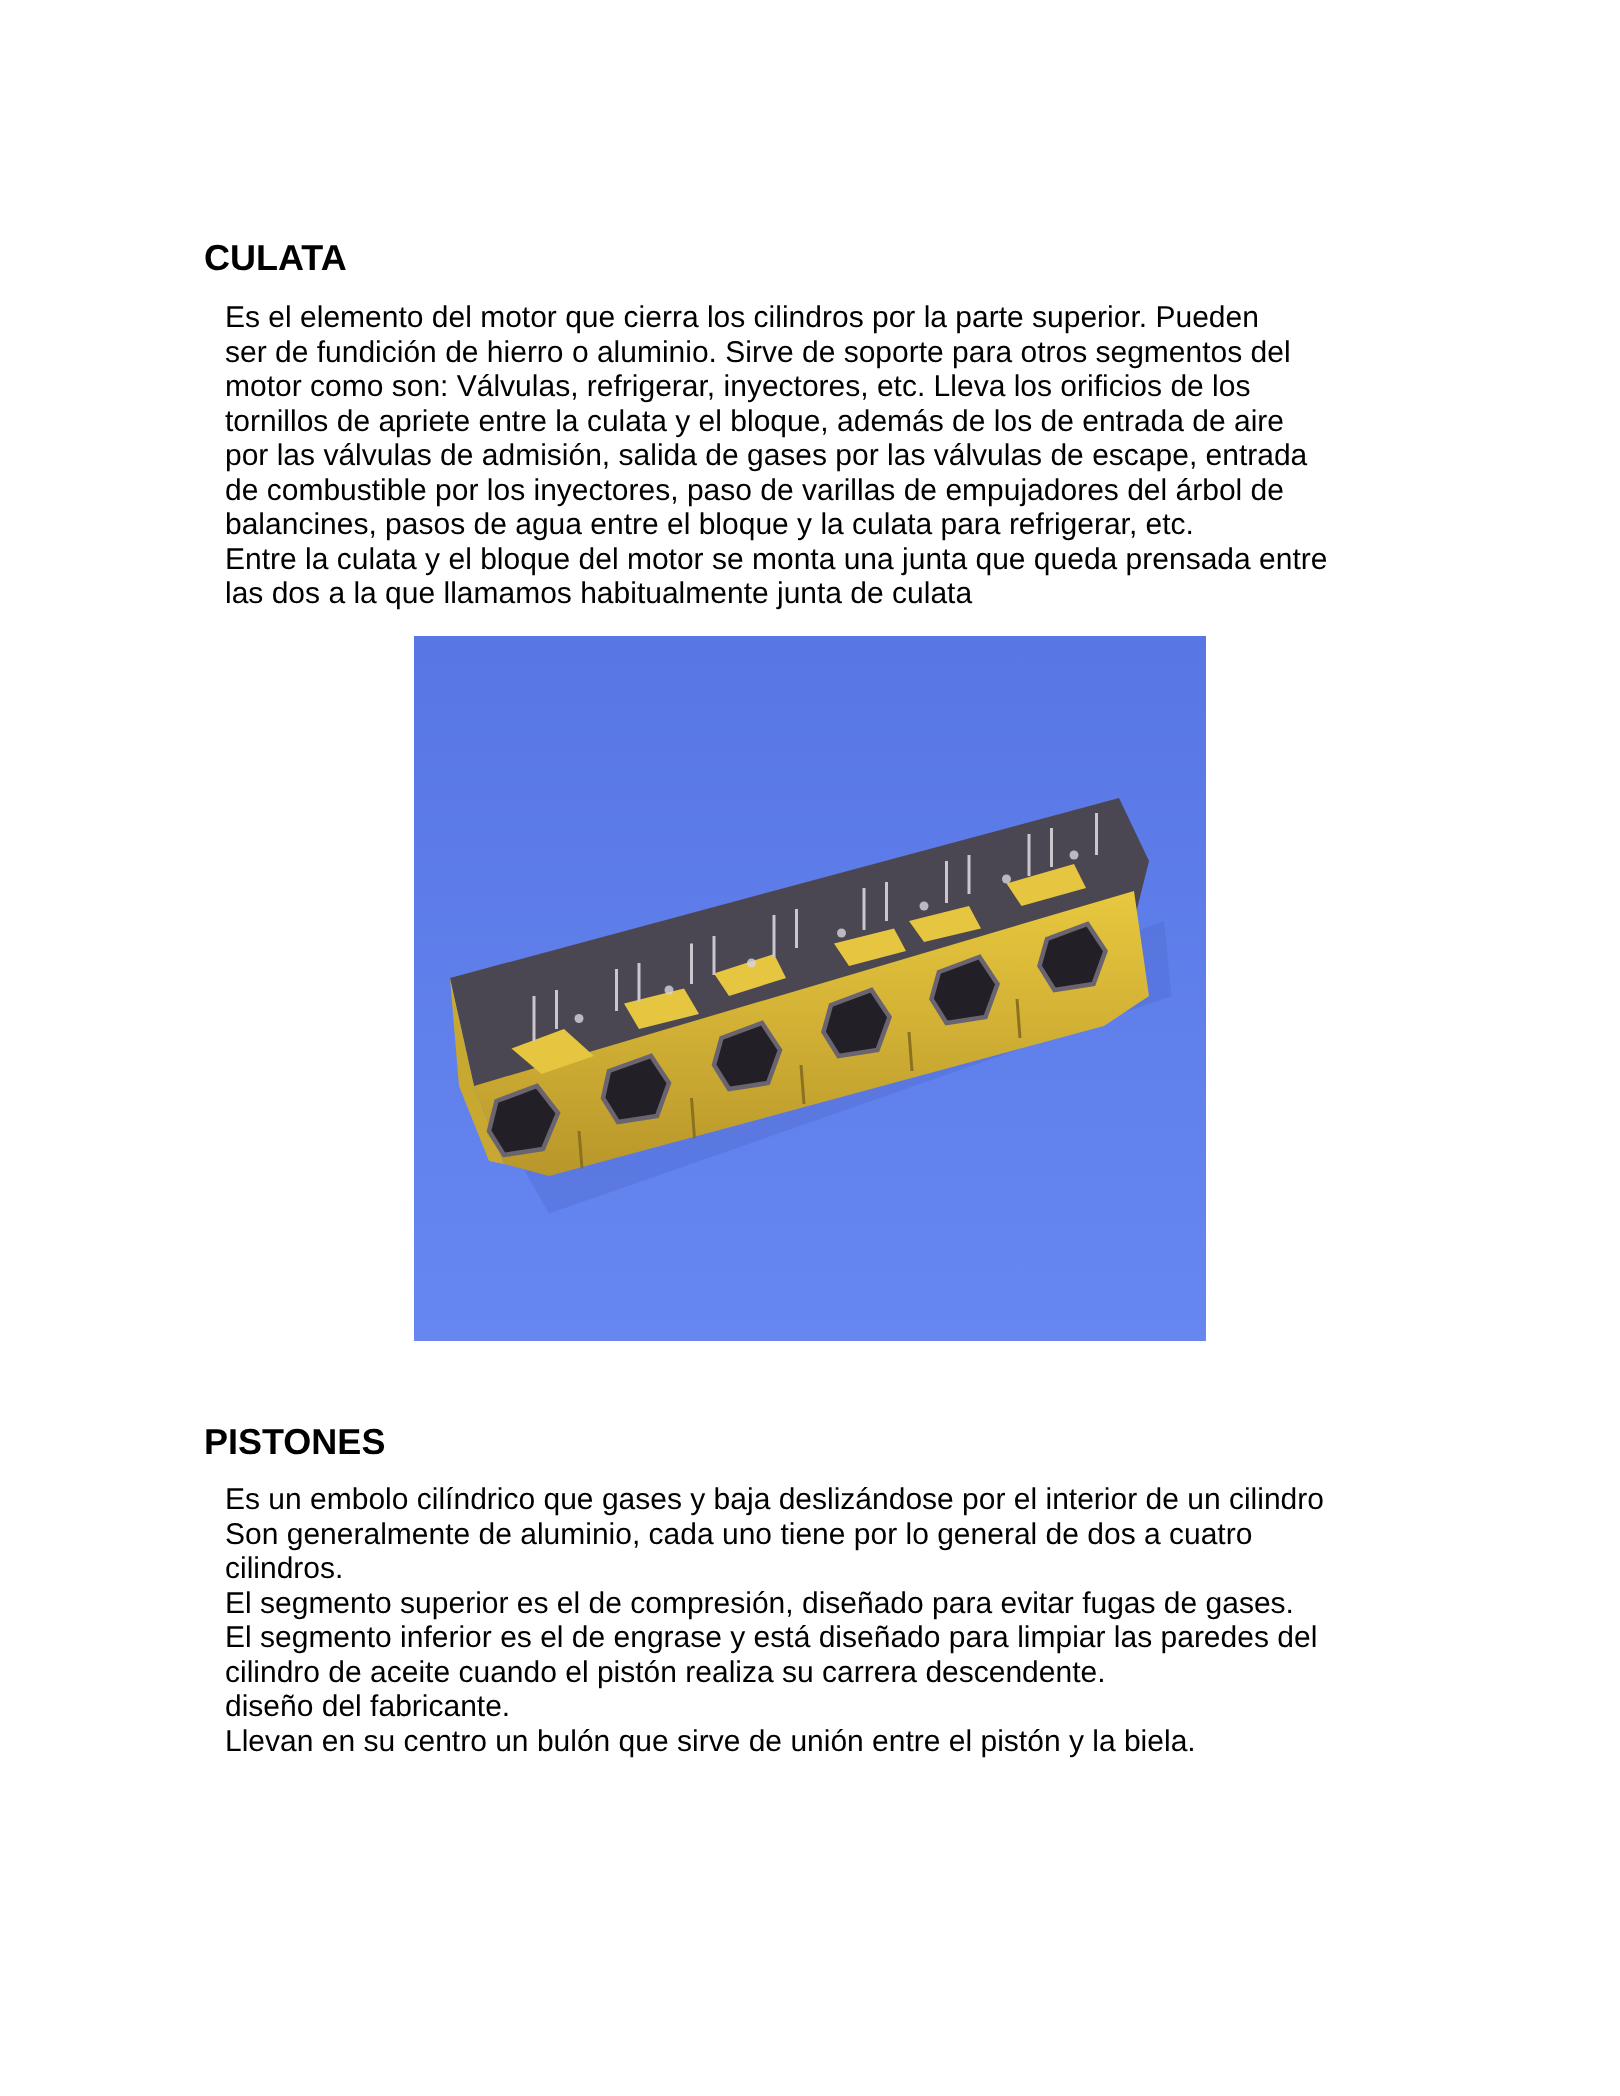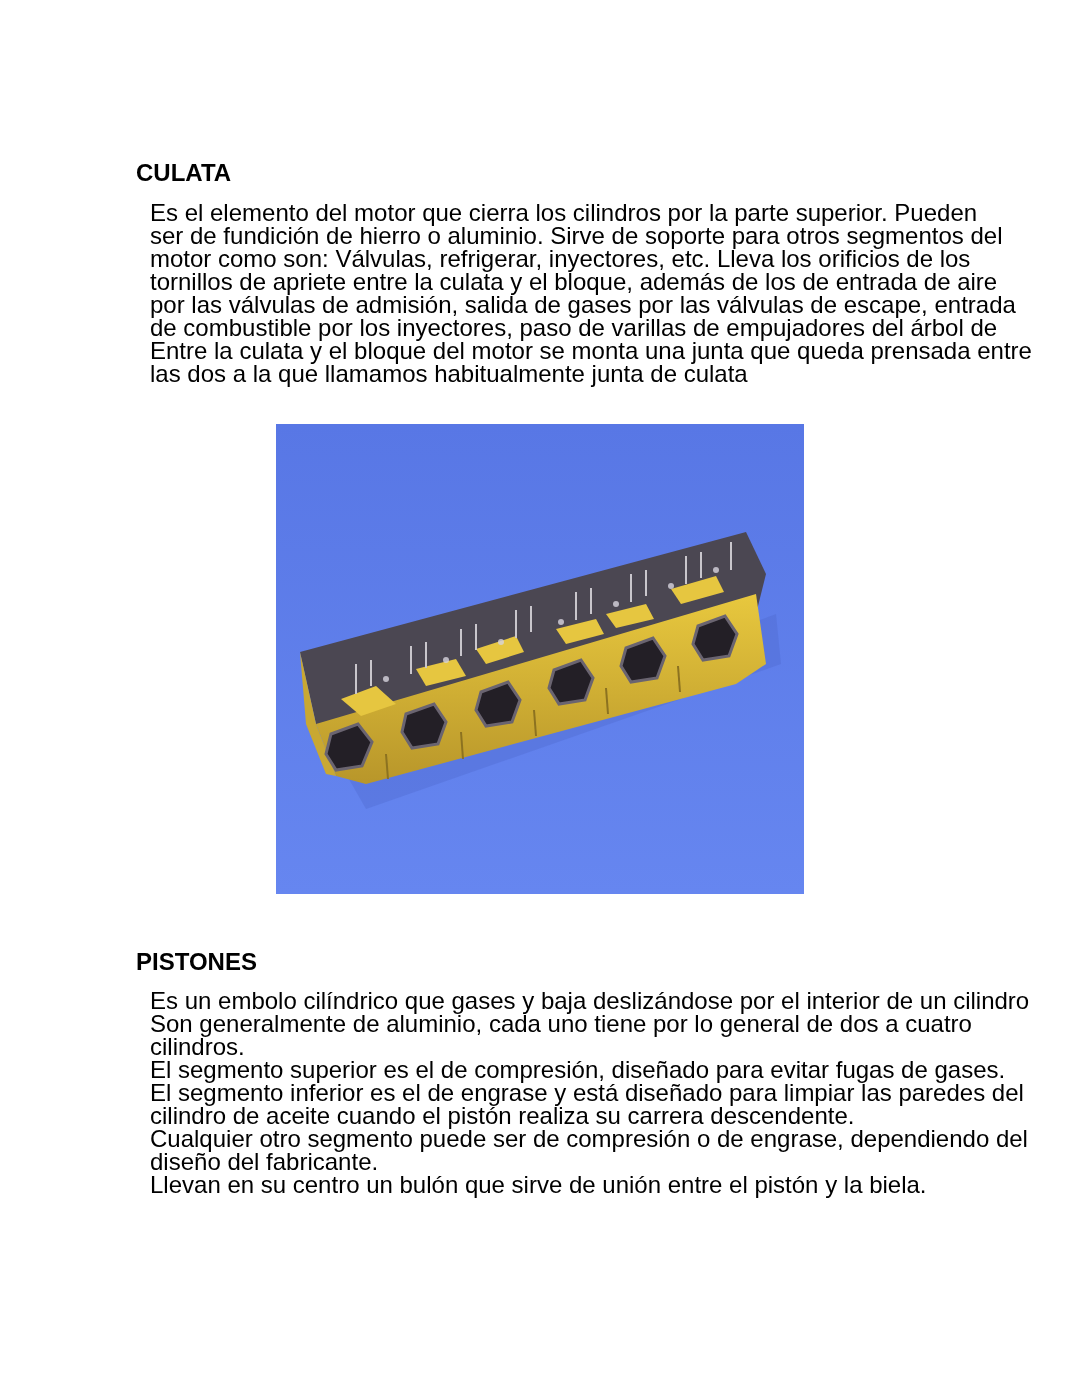--- a/index.html
+++ b/index.html
@@ -22,21 +22,21 @@
       font-size: 24px;
       font-weight: bold;
       line-height: 28px;
       letter-spacing: 0;
     }
     .paragraph {
       position: absolute;
       left: 150px;
       width: 800px;
       margin: 0;
-      font-size: 24px;
+      font-size: 20px;
       line-height: 23px;
     }
     .paragraph .line {
       display: block;
       white-space: nowrap;
     }
     #culata-title { top: 159px; }
     #culata-text { top: 201px; }
     #pistones-title { top: 948px; }
     #pistones-text { top: 989px; }
@@ -61,20 +61,21 @@
 
 <h2 id="culata-title" class="section-title">CULATA</h2>
 
 <p id="culata-text" class="paragraph">
   <span class="line">Es el elemento del motor que cierra los cilindros por la parte superior. Pueden</span>
   <span class="line">ser de fundición de hierro o aluminio. Sirve de soporte para otros segmentos del</span>
   <span class="line">motor como son: Válvulas, refrigerar, inyectores, etc. Lleva los orificios de los</span>
   <span class="line">tornillos de apriete entre la culata y el bloque, además de los de entrada de aire</span>
   <span class="line">por las válvulas de admisión, salida de gases por las válvulas de escape, entrada</span>
   <span class="line">de combustible por los inyectores, paso de varillas de empujadores del árbol de</span>
+  <span class="line">balancines, pasos de agua entre el bloque y la culata para refrigerar, etc.</span>
   <span class="line">Entre la culata y el bloque del motor se monta una junta que queda prensada entre</span>
   <span class="line">las dos a la que llamamos habitualmente junta de culata</span>
 </p>
 
 <div class="figure">
   <svg viewBox="0 0 528 470" xmlns="http://www.w3.org/2000/svg">
     <defs>
       <linearGradient id="bg" x1="0" y1="0" x2="0" y2="1">
         <stop offset="0" stop-color="#5877e5"></stop>
         <stop offset="1" stop-color="#6686f0"></stop>
@@ -150,16 +151,15 @@
 
 <h2 id="pistones-title" class="section-title">PISTONES</h2>
 
 <p id="pistones-text" class="paragraph">
   <span class="line">Es un embolo cilíndrico que gases y baja deslizándose por el interior de un cilindro</span>
   <span class="line">Son generalmente de aluminio, cada uno tiene por lo general de dos a cuatro</span>
   <span class="line">cilindros.</span>
   <span class="line">El segmento superior es el de compresión, diseñado para evitar fugas de gases.</span>
   <span class="line">El segmento inferior es el de engrase y está diseñado para limpiar las paredes del</span>
   <span class="line">cilindro de aceite cuando el pistón realiza su carrera descendente.</span>
-  <span class="line">Cualquier otro segmento puede ser de compresión o de engrase, dependiendo del</span>
   <span class="line">diseño del fabricante.</span>
   <span class="line">Llevan en su centro un bulón que sirve de unión entre el pistón y la biela.</span>
 </p>
 
 </body></html>

